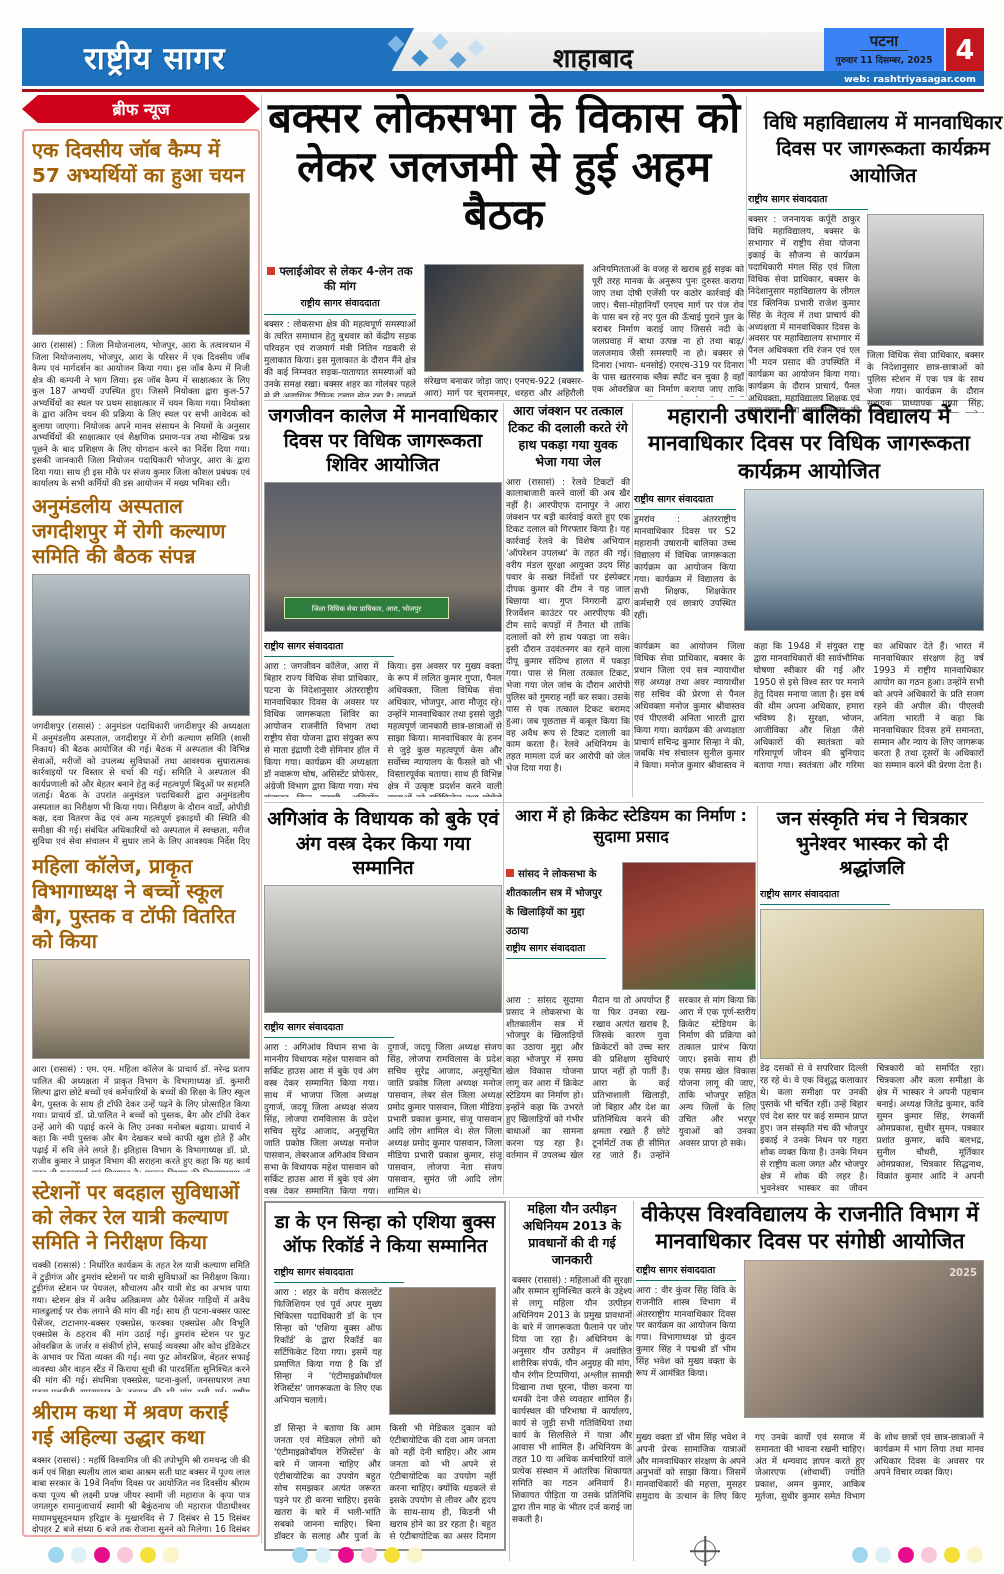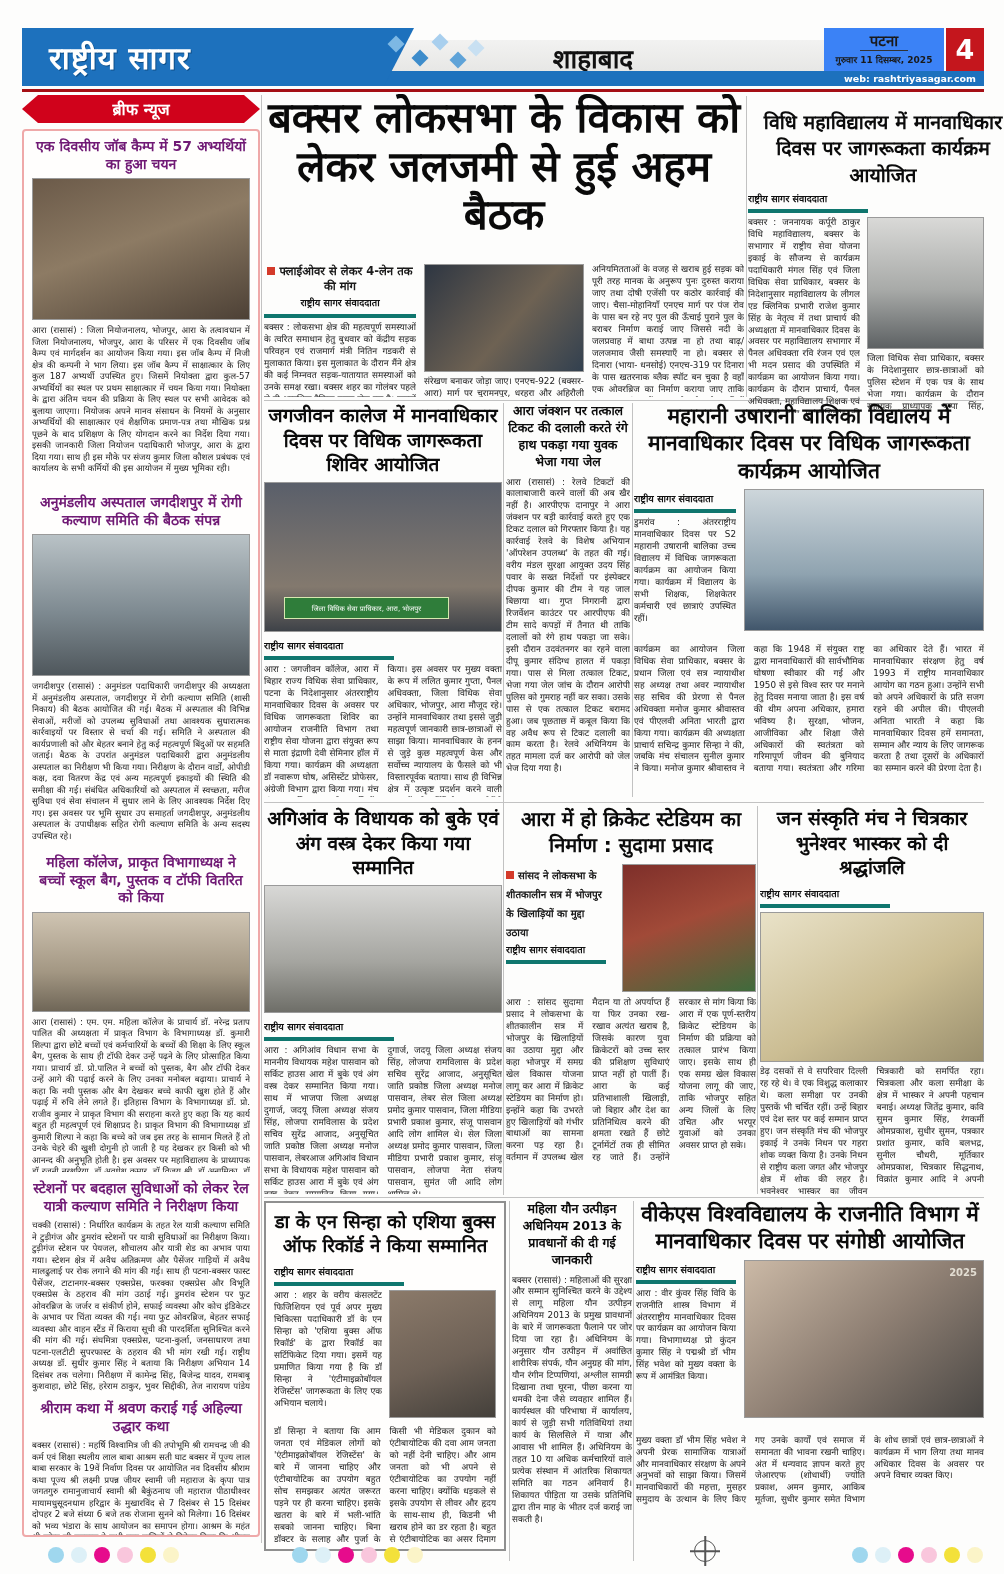--- a/index.html
+++ b/index.html
@@ -10,30 +10,30 @@
     font-family:"DejaVu Sans", sans-serif; color:#1a1a1a;
   }
   
   .masthead { position:absolute; left:22px; top:28px; width:962px; height:58px; }
   .logo-block {
     position:absolute; left:0; top:0; width:392px; height:58px; z-index:3;
     background:#1d71bd;
     clip-path:polygon(0 0, 100% 0, calc(100% - 30px) 100%, 0 100%);
     display:flex; align-items:center;
   }
-  .paper-name { color:#fff; font-weight:bold; font-size:31px; padding-left:27px; letter-spacing:1px; text-shadow:1px 1px 0 #0e4d86; }
+  .paper-name { color:#fff; font-weight:bold; font-size:31px; padding-left:62px; letter-spacing:1px; text-shadow:1px 1px 0 #0e4d86; }
   .diamond { position:absolute; width:12px; height:12px; transform:rotate(45deg); }
   .d1{ left:368px; top:10px; background:#7db8e4; z-index:4;}
   .d2{ left:392px; top:24px; background:#3d8ccb; z-index:4;}
   .d3{ left:412px; top:8px;  background:#a8cfee; z-index:4;}
   .d4{ left:430px; top:26px; background:#5fa3d8; z-index:4;}
   .d5{ left:448px; top:14px; background:#c8e0f2; z-index:4;}
   .center-strip {
-    position:absolute; left:340px; right:160px; top:12px; height:43px;
-    background:linear-gradient(#f2f2f1,#e3e3e1); display:flex; align-items:flex-start; justify-content:center;
+    position:absolute; left:340px; right:160px; top:4px; height:43px;
+    background:linear-gradient(#f2f2f1,#e3e3e1); display:flex; align-items:flex-end; justify-content:center;
   }
   .edition { font-weight:bold; font-size:26px; color:#111; }
   .date-box {
     position:absolute; right:40px; top:0; width:120px; height:43px; background:#3b82f6;
     display:flex; flex-direction:column; align-items:center; justify-content:center;
   }
   .city { font-weight:bold; font-size:15px; border-bottom:1px solid #333; line-height:1.1; padding:0 10px;}
   .date { font-size:9px; font-weight:bold; margin-top:2px; }
   .page-box {
     position:absolute; right:0; top:0; width:38px; height:43px; background:#c4161d;
@@ -54,21 +54,21 @@
   .ribbon {
     height:28px; background:#d0021b; color:#fff; font-weight:bold; font-size:16px;
     display:flex; align-items:center; justify-content:center;
     clip-path:polygon(0 50%, 16px 0, calc(100% - 16px) 0, 100% 50%, calc(100% - 16px) 100%, 16px 100%);
   }
   .left-box {
     margin-top:6px; border:2px solid #efa9a9; border-radius:4px; background:#fffefd;
     padding:7px 8px; height:1408px; overflow:hidden;
   }
   .brief-art { overflow:hidden; margin-bottom:8px; }
-  .brief-art h3 { font-size:14px; line-height:1.25; text-align:center; color:#701a75; margin-bottom:5px; }
+  .brief-art h3 { font-size:20px; line-height:1.25; text-align:left; color:#a16207; margin-bottom:5px; }
   .brief-art p { font-size:8.6px; line-height:1.34; text-align:justify; color:#222; }
   .ba1{height:348px;} .ba2{height:352px;} .ba3{height:318px;} .ba4{height:212px;} .ba5{height:150px;}
 
   
   .photo { position:relative; width:100%; border:1px solid #9a9a9a; overflow:hidden; }
   .ph-jobcamp   { height:142px; background:linear-gradient(160deg,#6b5a49 0%,#8d7b64 45%,#4d4136 100%); }
   .ph-meeting   { height:142px; background:linear-gradient(180deg,#b9c2c6 0%,#7e8a91 55%,#4f575c 100%); }
   .ph-college   { height:100px; background:linear-gradient(180deg,#cfc4b2 0%,#a39783 60%,#6f6657 100%); }
   .ph-gadkari   { height:108px; background:linear-gradient(130deg,#2e3642 0%,#6e6253 55%,#32404f 100%); }
   .ph-jagjivan  { height:150px; background:linear-gradient(180deg,#5a5f6a 0%,#83796e 70%,#3e4248 100%); }
@@ -87,21 +87,21 @@
 
   
   .main-art { position:absolute; left:264px; top:94px; width:480px; height:303px; overflow:hidden; }
   .main-art h1 { font-size:42px; line-height:1.16; font-weight:800; text-align:center; color:#0a0a0a; }
   .main-row { display:flex; gap:8px; margin-top:24px; }
   .mcol { width:152px; font-size:8.8px; line-height:1.36; text-align:justify; overflow:hidden; }
   .mmid { width:160px; display:flex; flex-direction:column; gap:4px; }
   .subhead-block { width:152px; text-align:center; }
   .bullet { display:inline-block; width:8px; height:8px; background:#d43a2a; margin-right:4px; }
   .subhead { font-weight:bold; font-size:11.5px; line-height:1.3; }
-  .byline { font-weight:bold; font-size:9.5px; color:#111; text-align:center; padding:3px 0 4px; border-bottom:4px solid #0f766e; margin-bottom:4px; }
+  .byline { font-weight:bold; font-size:9.5px; color:#111; text-align:center; padding:3px 0 4px; border-bottom:1px solid #0f766e; margin-bottom:4px; }
   .byline.left { text-align:left; }
   .body-txt { font-size:8.8px; line-height:1.36; text-align:justify; color:#222; overflow:hidden; }
 
   
   section { position:absolute; overflow:hidden; }
   .sec-h { font-weight:800; text-align:center; color:#0b0b0b; }
   .law-college { left:748px; top:110px; width:270px; height:303px; }
   .law-college .sec-h { font-size:19.5px; line-height:1.35; }
   .law-row { display:flex; gap:7px; margin-top:4px; }
   .law-c1 { width:112px; }
@@ -117,21 +117,21 @@
 
   .maharani { left:634px; top:403px; width:350px; height:394px; }
   .maharani .sec-h { font-size:21px; line-height:1.3; margin-bottom:4px; }
   .mah-row { display:flex; gap:8px; }
   .mah-lead { width:102px; }
 
   .agiaon { left:264px; top:806px; width:238px; height:388px; }
   .agiaon .sec-h { font-size:19px; line-height:1.3; margin-bottom:5px; }
 
   .cricket { left:506px; top:806px; width:250px; height:388px; }
-  .cricket .sec-h { font-size:20px; line-height:1.3; margin-bottom:6px; }
+  .cricket .sec-h { font-size:16px; line-height:1.3; margin-bottom:14px; }
   .cr-row { display:flex; gap:16px; margin-bottom:5px; }
   .cr-left { width:100px; }
   .cr-left .subhead { font-size:10px; text-align:left; }
   .cr-right { flex:1; }
 
   .jansanskriti { left:760px; top:806px; width:224px; height:388px; }
   .jansanskriti .sec-h { font-size:19px; line-height:1.3; margin-bottom:4px; }
   .jan-row { display:flex; gap:7px; margin-bottom:4px; }
   .jan-lead { width:100px; }
 

